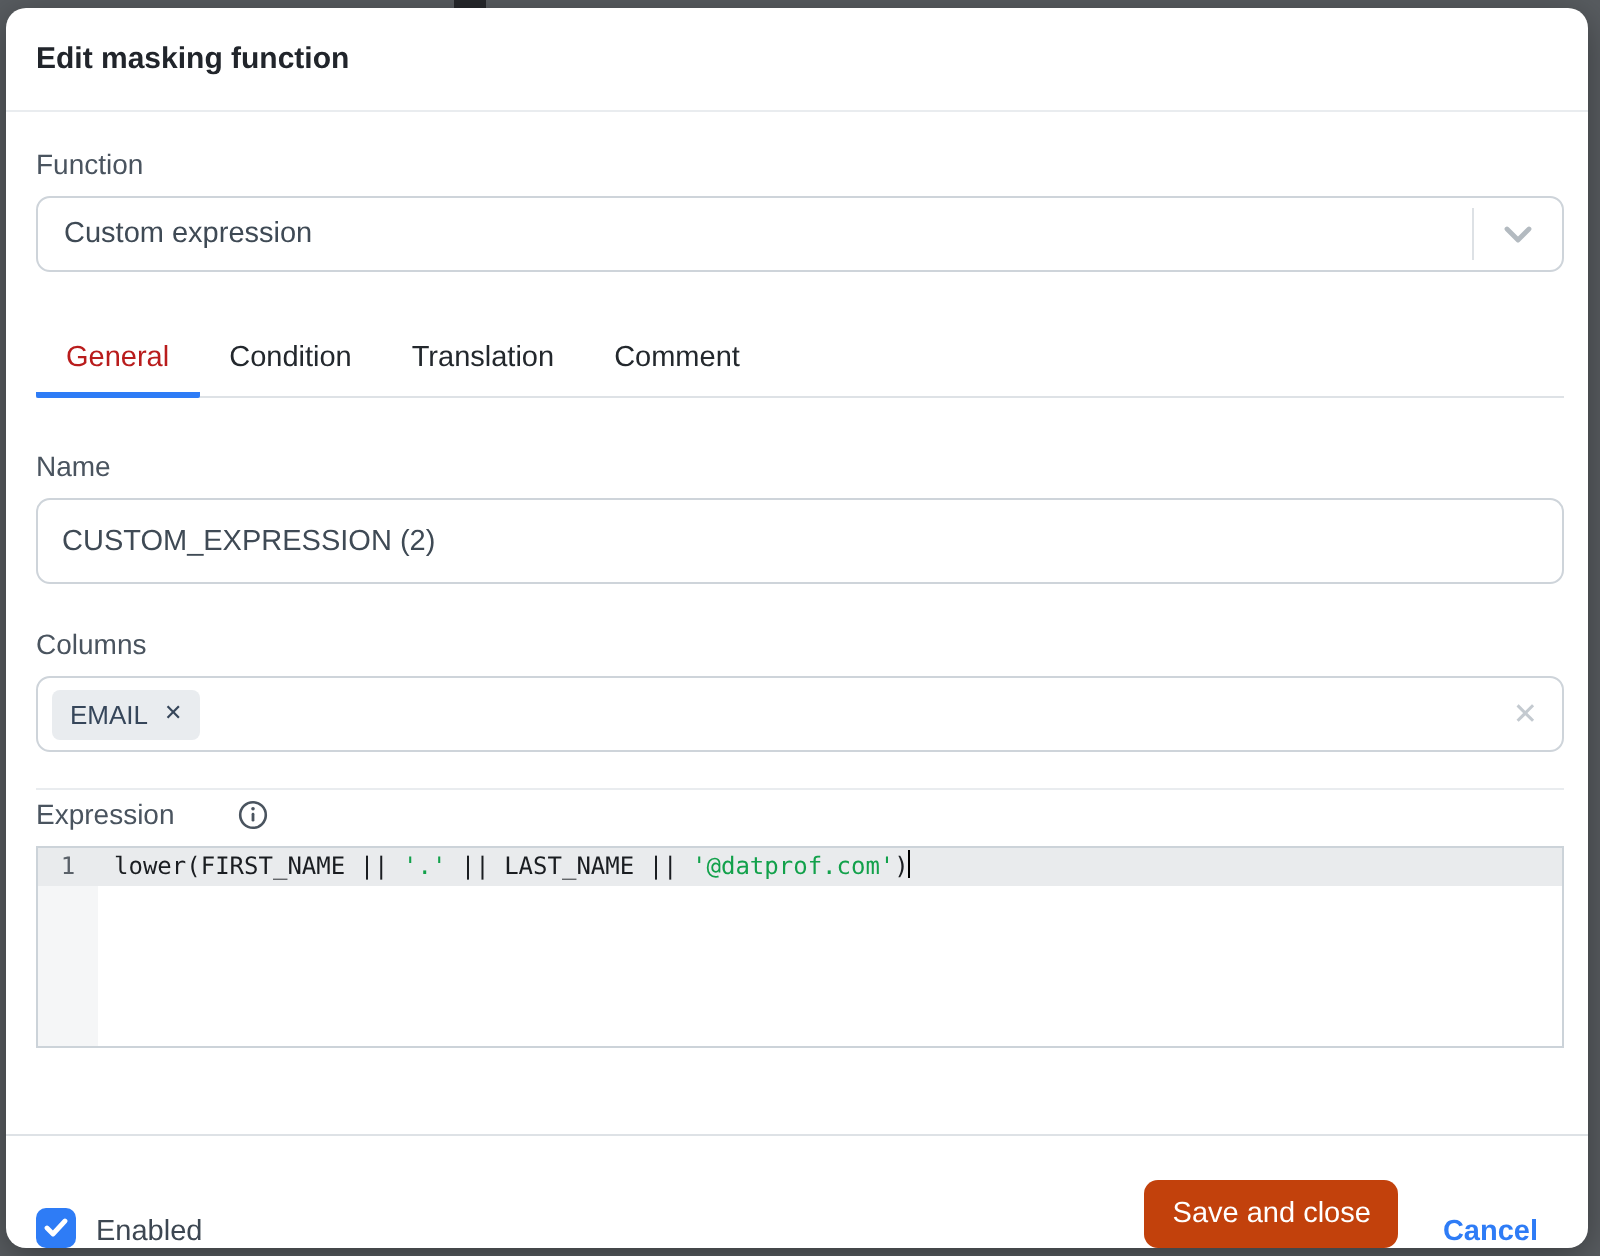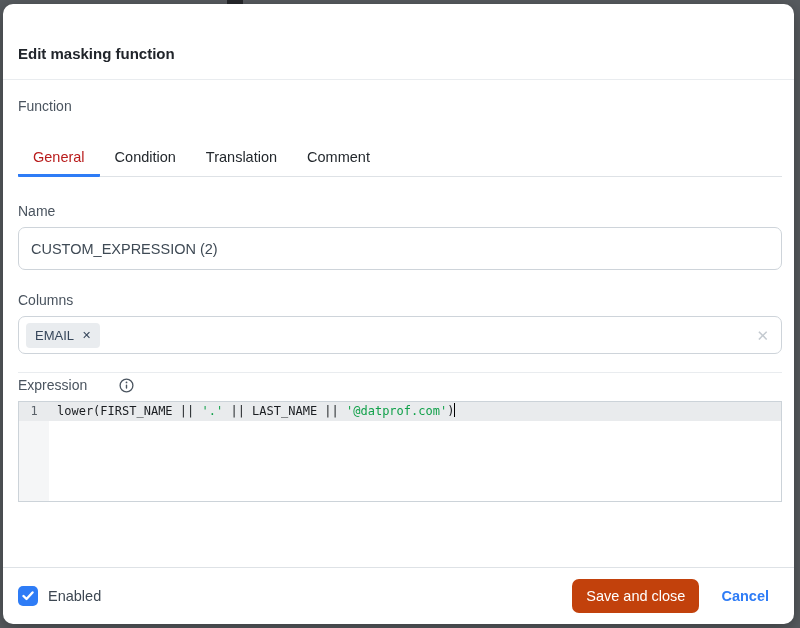--- a/index.html
+++ b/index.html
@@ -17,21 +17,20 @@
     position:absolute; left:3px; top:4px; right:6px; bottom:4px;
     background:#ffffff; border-radius:10px;
     box-shadow:0 4px 18px rgba(0,0,0,.35);
     display:flex; flex-direction:column; overflow:hidden;
   }
 
   .modal-header {
     height:52px; flex:0 0 52px; padding:0 15px;
     display:flex; align-items:center;
     border-bottom:1px solid #e9ecef;
-    margin-top:24px;
   }
   .modal-title { font-size:15px; font-weight:bold; color:#21252b; }
 
   .modal-body { flex:1; padding:18px 12px 0 15px; overflow:hidden; }
 
   .field-label {
     font-size:14px; color:#4a545f; margin-bottom:8px; display:flex; align-items:center; gap:6px;
   }
 
   
@@ -90,21 +89,21 @@
   .code-row { position:relative; display:flex; height:19px; line-height:19px; }
   .code-row.active { background:#e9ebed; }
   .ln { width:30px; flex:0 0 30px; text-align:center; color:#5a6169; }
   .code-line { padding-left:8px; white-space:pre; color:#1a1d21; }
   .tok-string { color:#12a14b; }
   .caret { display:inline-block; width:1px; height:14px; background:#000; vertical-align:-2px; }
 
   
   .modal-footer {
     flex:0 0 57px; border-top:1px solid #dee2e6;
-    display:flex; align-items:center; padding:0 15px;
+    display:flex; align-items:flex-end; padding:0 15px;
   }
   .checkbox {
     width:20px; height:20px; border-radius:5px; background:#2e7cf6;
     display:flex; align-items:center; justify-content:center; cursor:pointer;
   }
   .checkbox-label { margin-left:10px; font-size:14.5px; color:#3d4752; cursor:pointer; }
   .footer-spacer { flex:1; }
   .btn-primary {
     background:#c2410c; color:#fff; border:none; border-radius:7px;
     height:34px; padding:0 14px; font-size:14.5px; font-family:Liberation Sans, sans-serif; cursor:pointer;
@@ -122,20 +121,29 @@
 
 <div class="modal">
 
   <div class="modal-header">
     <div class="modal-title">Edit masking function</div>
   </div>
 
   <div class="modal-body">
 
     <div class="field-label">Function</div>
+    <div class="select-box">
+      <span class="select-value">Custom expression</span>
+      <span class="select-sep"></span>
+      <span class="select-caret">
+        <svg width="14" height="9" viewBox="0 0 14 9">
+            <polyline points="1.5,1.5 7,7 12.5,1.5" fill="none" stroke="#b3bac0" stroke-width="2.4" stroke-linecap="round" stroke-linejoin="round"></polyline>
+          </svg>
+      </span>
+    </div>
 
     <div class="tabs">
       <button class="tab active">General</button>
       <button class="tab">Condition</button>
       <button class="tab">Translation</button>
       <button class="tab">Comment</button>
     </div>
 
     <div class="field-label section-gap">Name</div>
     <input class="text-input" type="text" value="CUSTOM_EXPRESSION (2)" style="">

